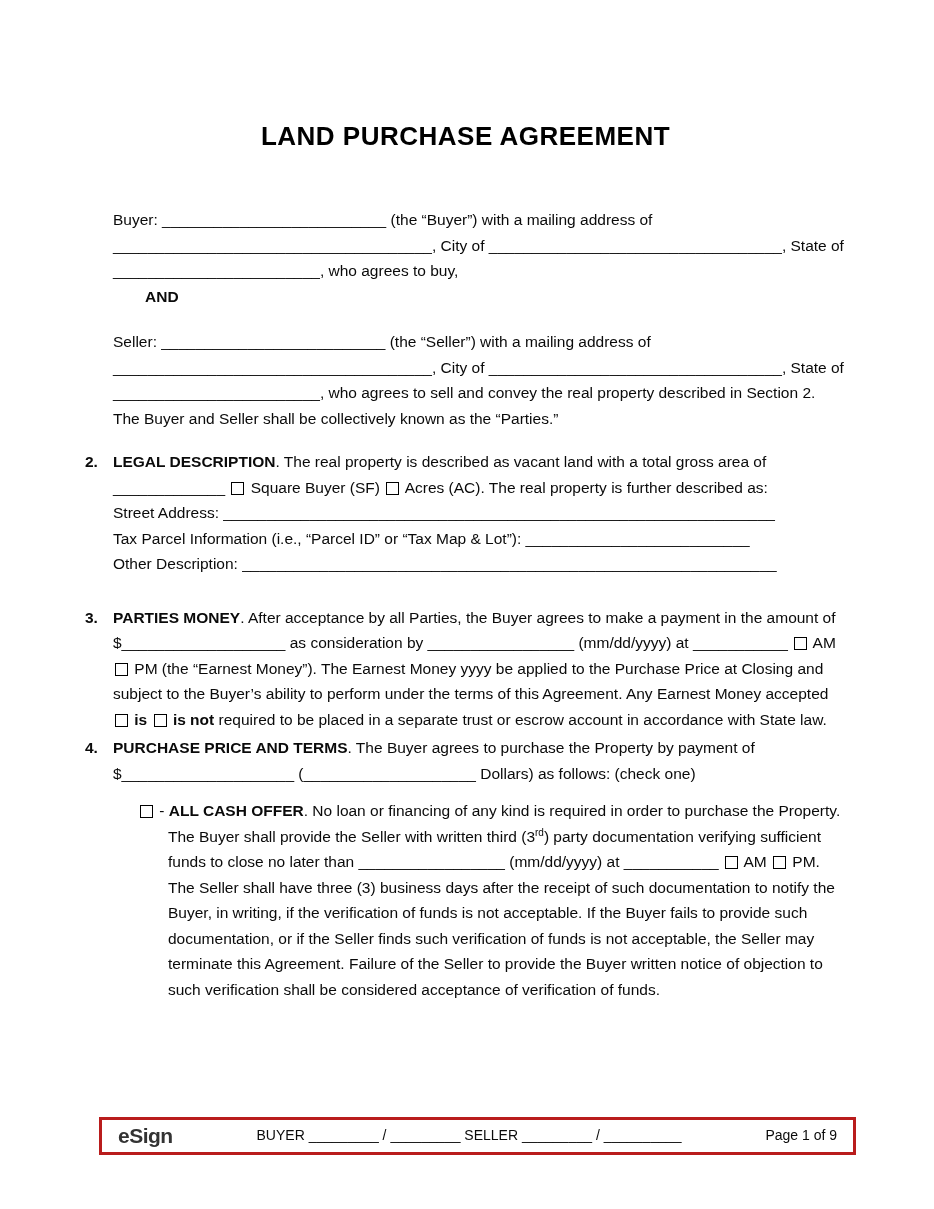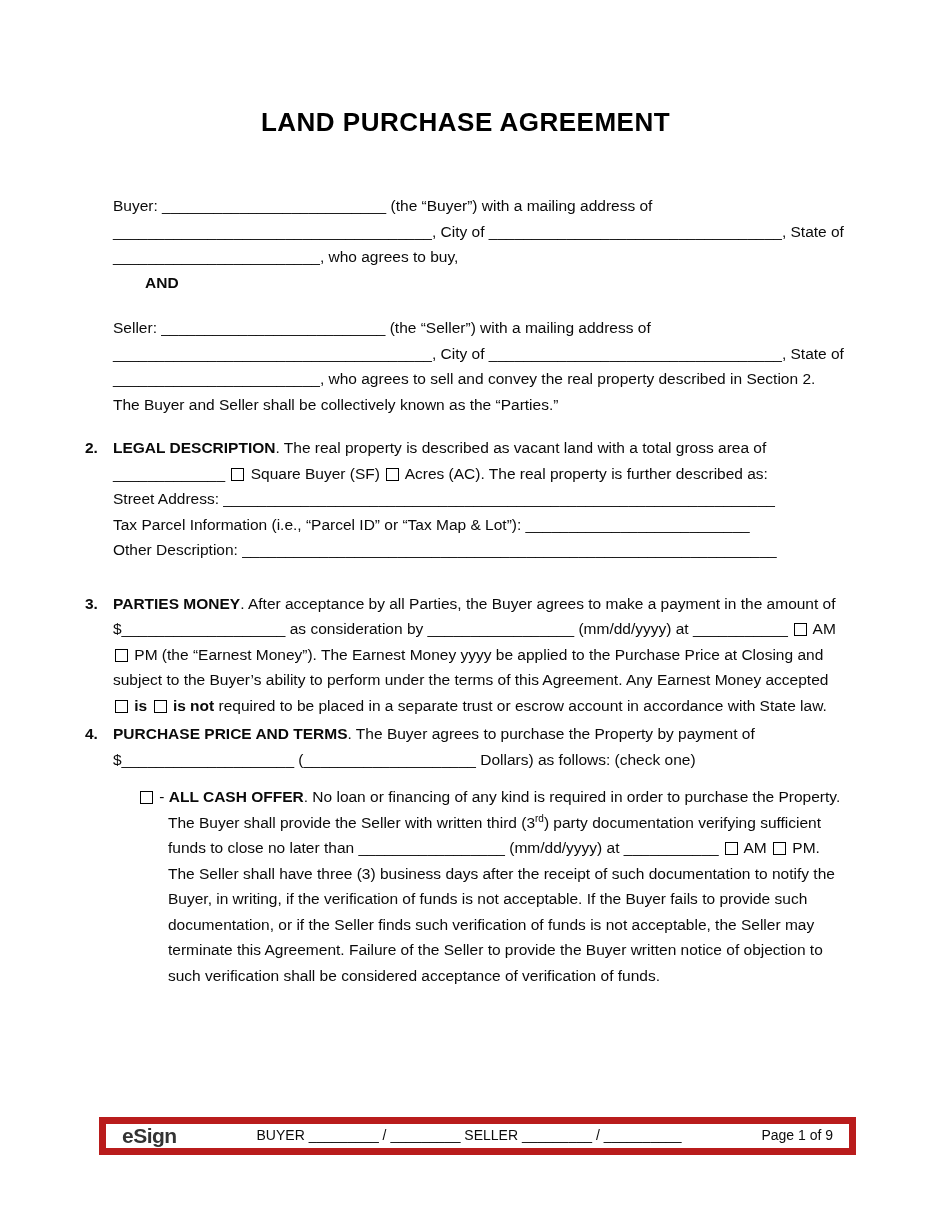--- a/index.html
+++ b/index.html
@@ -10,21 +10,21 @@
     width: 934px; height: 1209px;
     background: #ffffff;
     color: #0a0a0a;
     font-family: "Liberation Sans", "DejaVu Sans", sans-serif;
     font-size: 15.5px;
     line-height: 25.5px;
     padding: 0 88px 0 85px;
     overflow: hidden;
   }
   .title {
-    margin: 2px;
+    margin: 16px;
     padding-top: 104px;
     text-align: center;
     font-size: 26px;
     line-height: 32px;
     font-weight: bold;
     letter-spacing: 0.5px;
     color: #000;
   }
   .sec1 { margin-top: 55px; }
   .sec2 { margin-top: 18px; }
@@ -50,21 +50,21 @@
     width: 13px; height: 13px;
     border: 1.5px solid #000;
     background: #fff;
     vertical-align: -2px;
     margin: 0 2px;
   }
   .footer {
     position: absolute;
     left: 99px; top: 1117px;
     width: 757px; height: 38px;
-    border: 7px solid #b91c1c;
+    border: 3px solid #b91c1c;
     background: #fff;
     display: flex;
     align-items: center;
     justify-content: space-between;
     padding: 0 16px;
   }
   .brand { font-weight: bold; font-size: 21px; letter-spacing: -0.5px; color: #333; }
   .sig { font-size: 14px; color: #0a0a0a; }
   .pg  { font-size: 14px; color: #0a0a0a; }
 </style>

